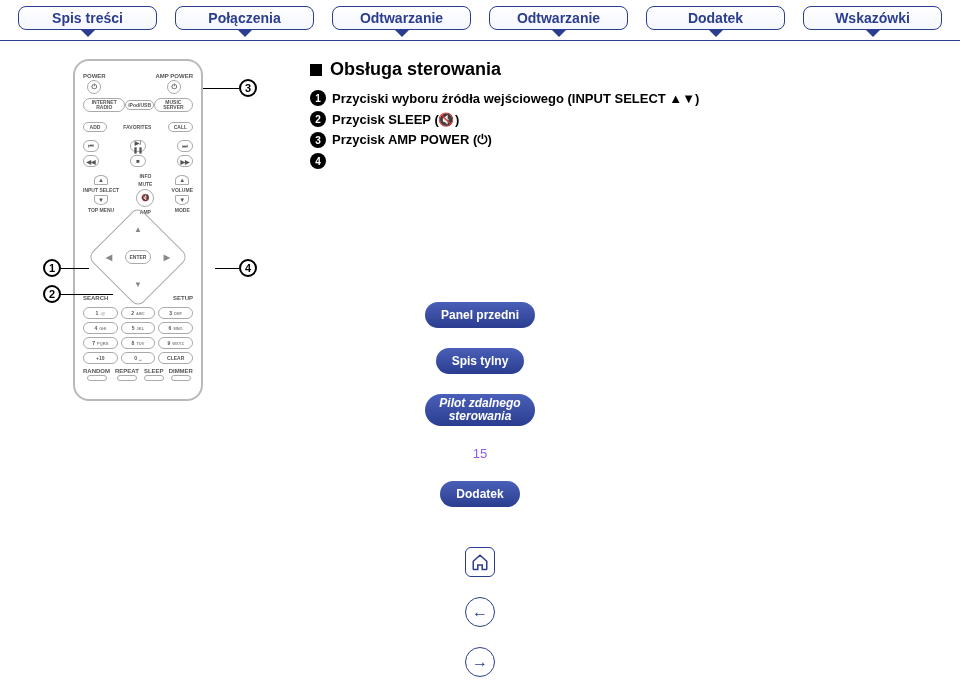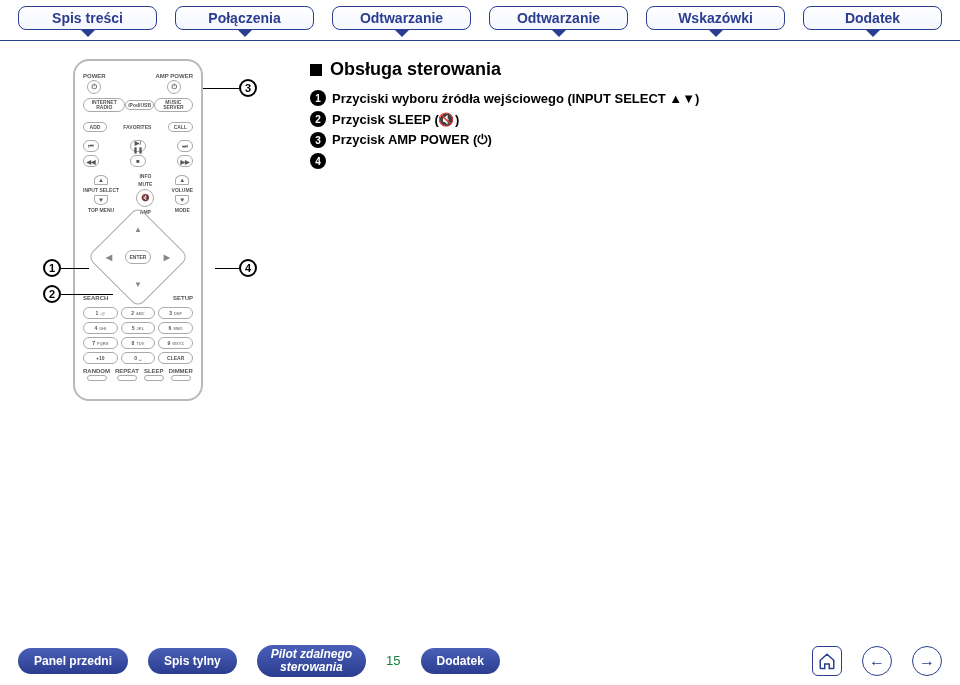--- a/index.html
+++ b/index.html
@@ -92,31 +92,31 @@
   .mute-center{width:18px;height:18px;border:1px solid #aaa;border-radius:50%;display:flex;align-items:center;justify-content:center;font-size:7px;background:#fff;}
   .amp-cluster .lbl{font-size:5px;}
   .bottom4{display:flex; justify-content:space-between; margin-top:4px;}
   .dashbtn{width:20px;height:6px;border:1px solid #aaa;border-radius:3px;background:#fff;}
 
   
   .callout { position:absolute; width:18px; height:18px; border:2px solid #000; border-radius:50%; background:#fff; color:#000; font-size:11px; font-weight:bold; display:flex; align-items:center; justify-content:center; }
   .lead { position:absolute; height:1px; background:#000; }
 
   
-  .footer { position:absolute; bottom:8px; left:0; right:0; display:flex; align-items:center; gap:20px; padding:0 18px; }
+  .footer { position:absolute; bottom:8px; left:0; right:0; display:flex; align-items:center; gap:20px; padding:0 18px;flex-direction:column; }
   .fbtn {
     background: linear-gradient(#4a5fb8,#2a3d8f);
     color:#fff; font-size:12px; font-weight:bold;
     border-radius:16px; padding:6px 16px; cursor:pointer;
     white-space:nowrap; text-align:center;
   }
   .fbtn.tall { line-height:1.1; padding:3px 14px;font-style:italic; }
   .house { width:30px; height:30px; border:1px solid #2a3d8f; border-radius:6px; display:flex; align-items:center; justify-content:center; color:#2a3d8f; cursor:pointer;}
   .navarrow { width:30px; height:30px; border:1px solid #2a3d8f; border-radius:50%; display:flex; align-items:center;justify-content:center; color:#2a3d8f; font-size:16px; cursor:pointer;}
-  .pagenum{ font-size:13px; color:#15803d;}
+  .pagenum{ font-size:13px; color:#8b5cf6;}
 </style>
 </head>
 <body>
 
 <div class="topnav">
   <div class="tab">
       <span>Spis treści</span>
       <span class="tab-inner-notch"></span>
     </div>
   <div class="tab">
@@ -125,25 +125,25 @@
     </div>
   <div class="tab">
       <span>Odtwarzanie</span>
       <span class="tab-inner-notch"></span>
     </div>
   <div class="tab">
       <span>Odtwarzanie</span>
       <span class="tab-inner-notch"></span>
     </div>
   <div class="tab">
+      <span>Dodatek</span>
+      <span class="tab-inner-notch"></span>
+    </div>
+  <div class="tab">
       <span>Wskazówki</span>
-      <span class="tab-inner-notch"></span>
-    </div>
-  <div class="tab">
-      <span>Dodatek</span>
       <span class="tab-inner-notch"></span>
     </div>
 </div>
 <div class="topline"></div>
 
 <div class="main">
 
   <div class="left-col">
     <div class="remote-wrap">
 

